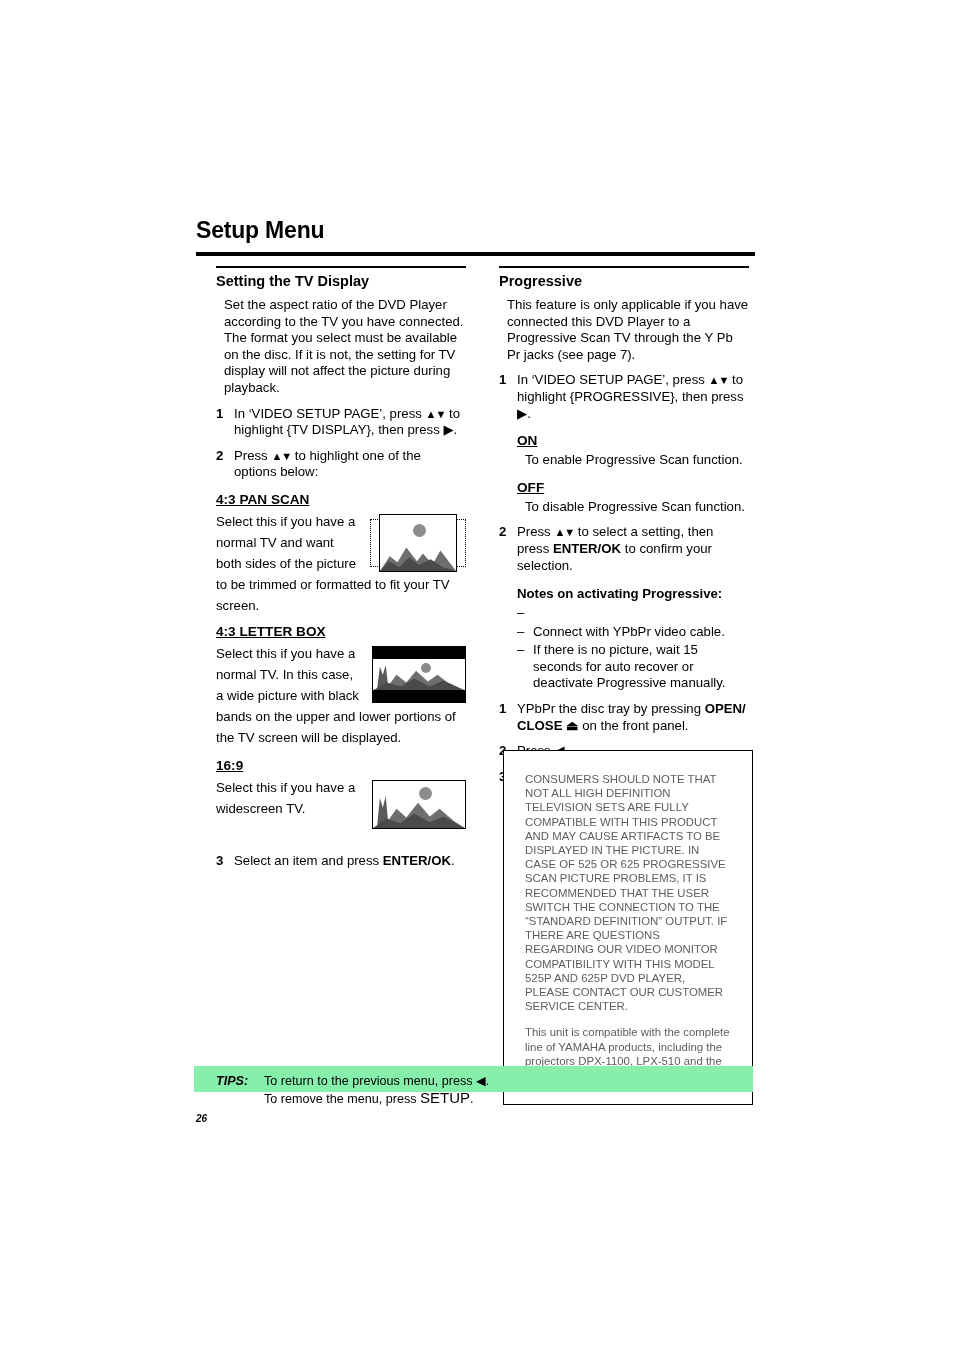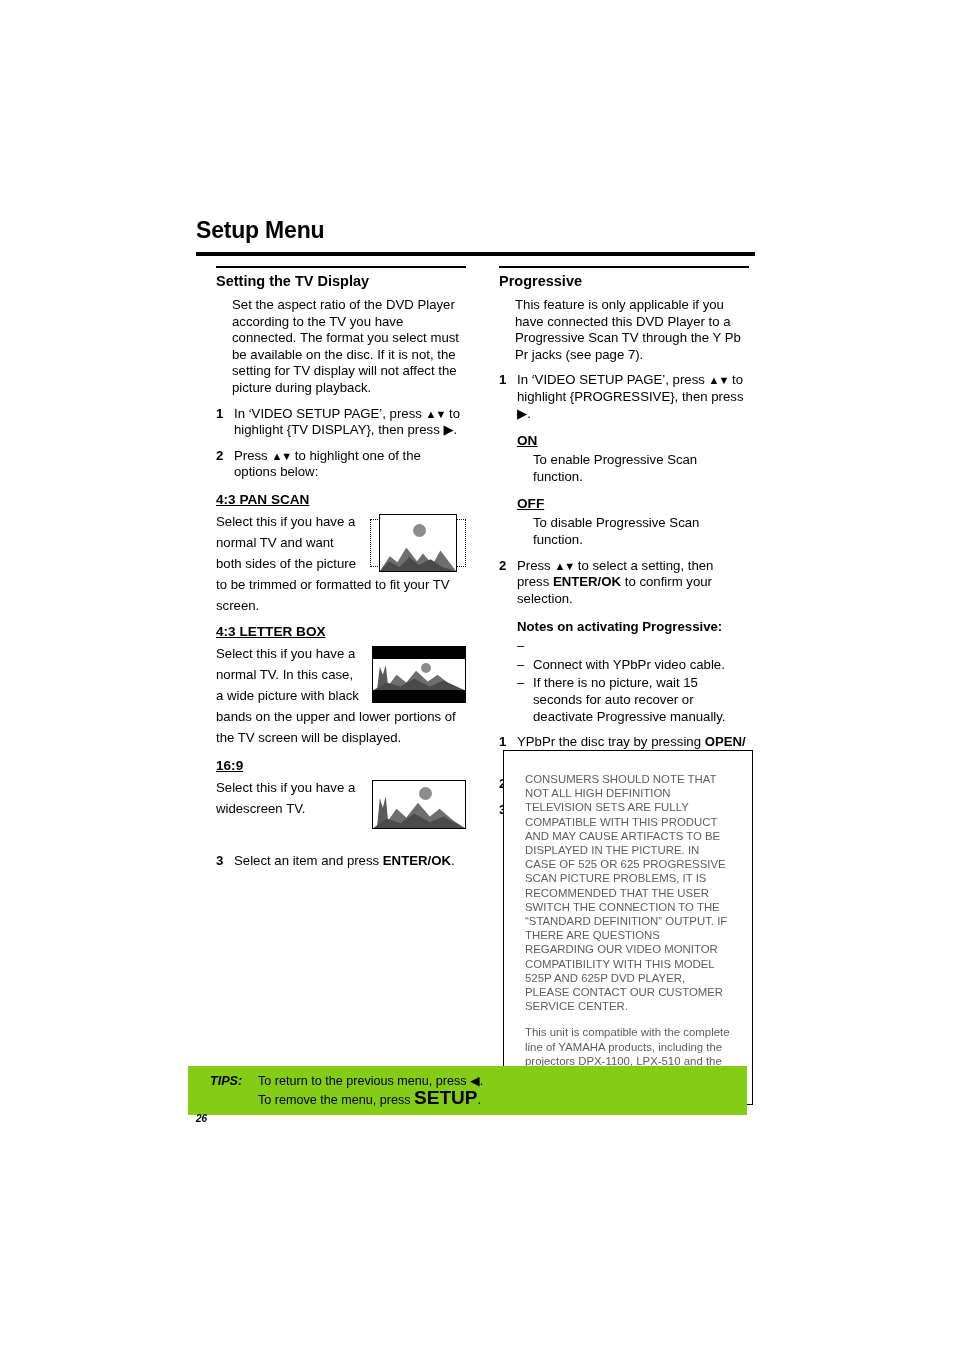--- a/index.html
+++ b/index.html
@@ -61,21 +61,21 @@
   .sec-head {
     font-size: 14.5px;
     font-weight: bold;
     margin: 0 0 7px 0;
     line-height: 1.2;
   }
 
   p.body {
     font-size: 13.2px;
     line-height: 16.6px;
-    margin: 0 0 9px 16px;
+    margin: 0 0 9px 8px;
     text-align: left;
   }
 
   
   .step {
     display: flex;
     font-size: 13.2px;
     line-height: 16.6px;
     margin: 0 0 9px 0;
   }
@@ -162,40 +162,40 @@
     margin: 12px;
     font-size: 11.4px;
     line-height: 14.2px;
     color: #5d5d5d;
   }
   .notice p + p { margin-top: 10px; }
 
   
   .tips {
     position: absolute;
-    left: 188px;
+    left: 194px;
     top: 1066px;
     width: 559px;
-    height: 49px;
-    background: #84cc16;
+    height: 26px;
+    background: #86efac;
     box-sizing: border-box;
   }
   .tips-inner {
     display: flex;
     padding: 8px 0 0 22px;
   }
   .tips-label {
     font-size: 12.6px;
     font-weight: bold;
     font-style: italic;
     width: 48px;
     flex: 0 0 48px;
   }
   .tips-lines { font-size: 12.6px; line-height: 15.6px; }
-  .tips-lines .setup { font-weight: bold; font-size: 19px; }
+  .tips-lines .setup { font-weight: normal; font-size: 15px; }
 
   .pageno {
     position: absolute;
     left: 196px;
     top: 1113px;
     font-size: 10px;
     font-weight: bold;
     font-style: italic;
   }
 

